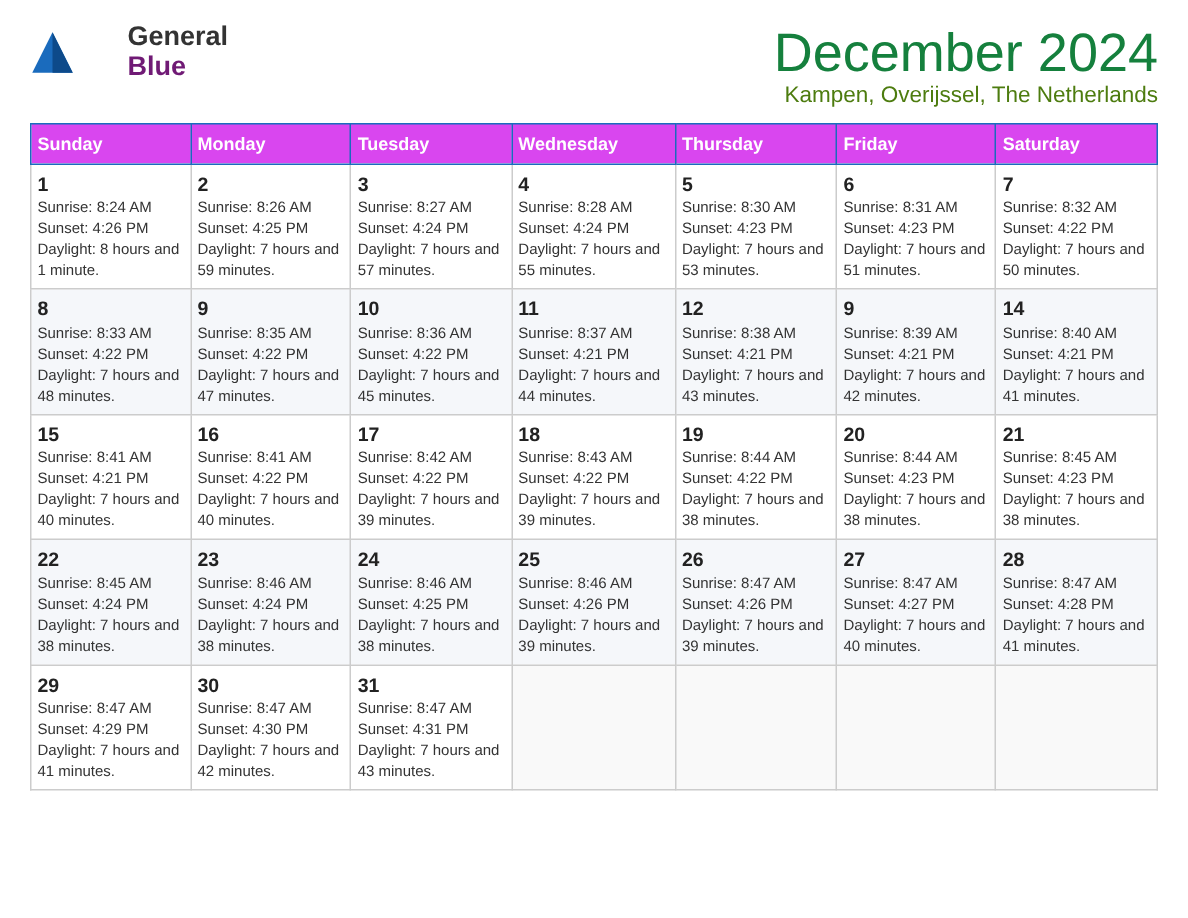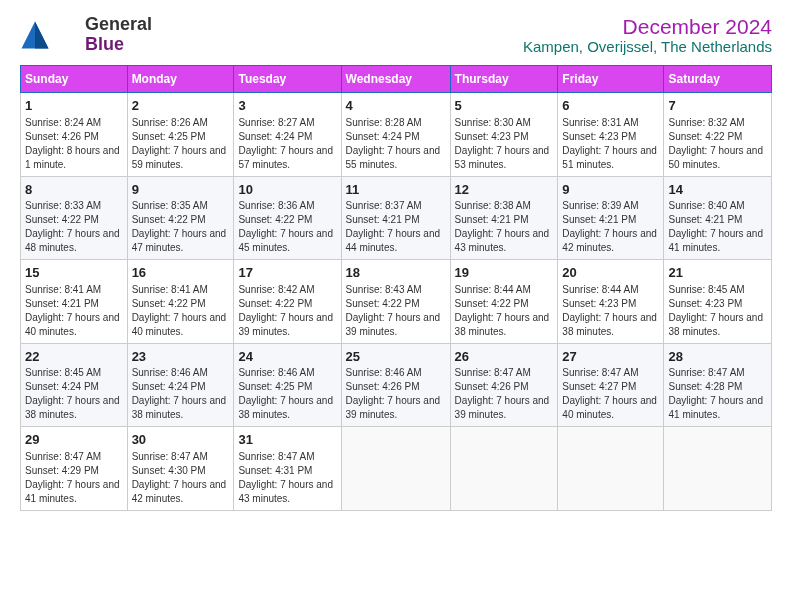--- a/index.html
+++ b/index.html
@@ -42,28 +42,28 @@
     }
     .logo-icon {
       width: 30px;
       height: 30px;
       margin-right: 4px;
     }
     .title-area {
       text-align: right;
     }
     .main-title {
-      font-size: 21px;
+      font-size: 36px;
       font-weight: normal;
-      color: #a21caf;
+      color: #15803d;
       line-height: 1.1;
     }
     .subtitle {
       font-size: 15px;
-      color: #0f766e;
+      color: #4d7c0f;
     }
     .calendar {
       width: 100%;
       border-collapse: collapse;
       font-size: 10.5px;
     }
     .calendar thead tr th {
       background: #d946ef;
       color: #fff;
       padding: 6px 4px;

